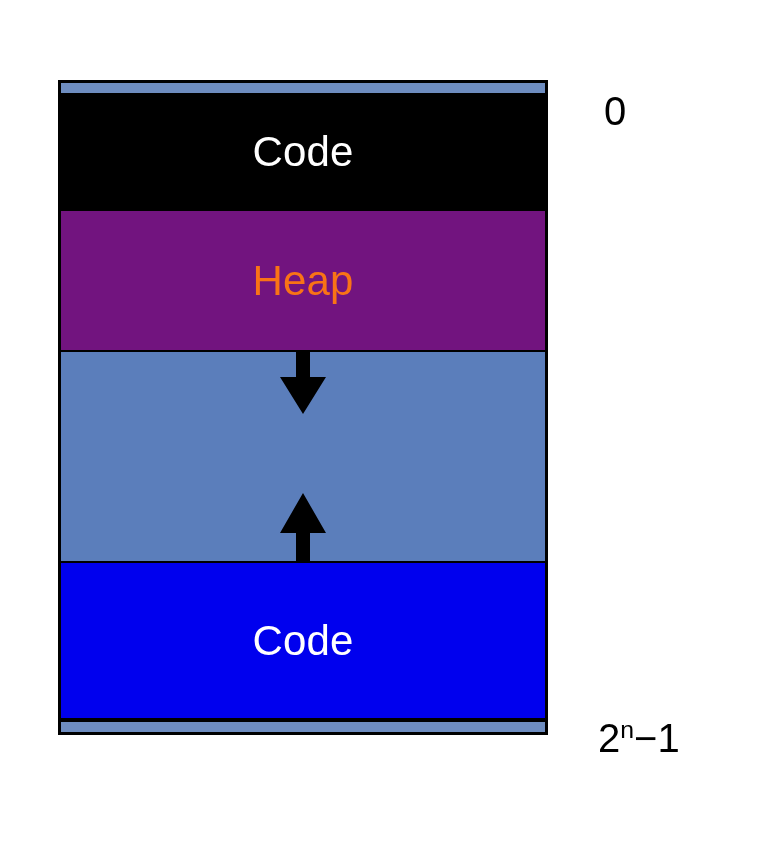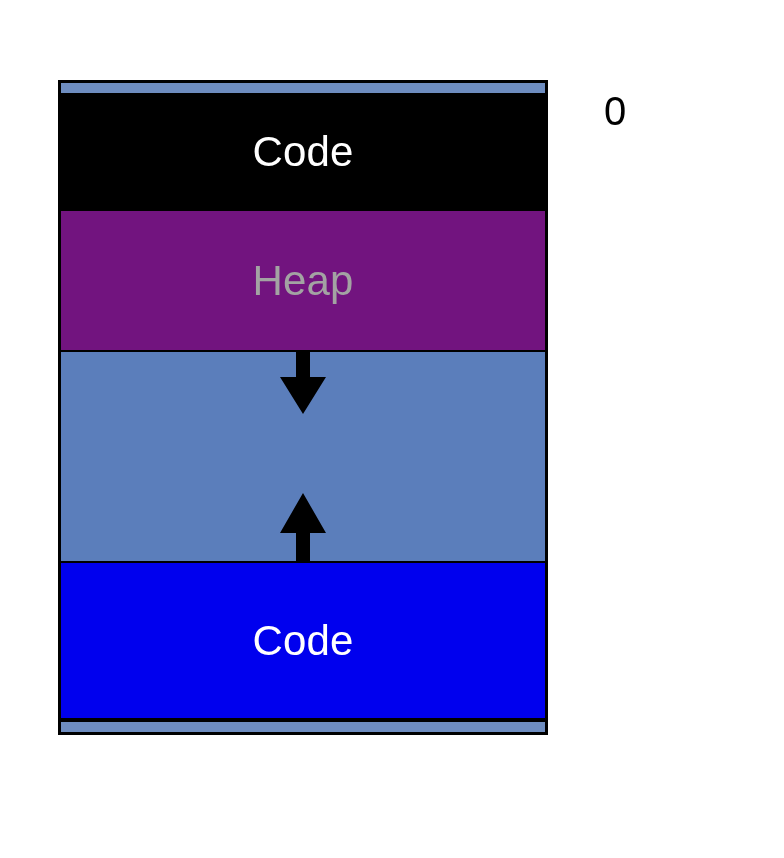--- a/index.html
+++ b/index.html
@@ -72,21 +72,21 @@
   .seg-code {
     flex: 0 0 116px;
     background: #000000;
   }
   .seg-code .segment-label { color: #ffffff; }
 
   .seg-heap {
     flex: 0 0 141px;
     background: #72147f;
   }
-  .seg-heap .segment-label { color: #a3a3a3; }
+  .seg-heap .segment-label { color: #f97316; }
 
   .seg-free {
     flex: 1 1 auto;
     background: #5b7ebb;
   }
 
   .seg-stack {
     flex: 0 0 157px;
     background: #0000ee;
     border-bottom: 2px solid #000000;
@@ -159,14 +159,17 @@
     </div>
 
     <div class="edge-strip bottom"></div>
 
   </div>
 
   <div class="addr-label addr-top">
     <span>0</span>
   </div>
 
+  <div class="addr-label addr-bottom">
+    <span>2</span><sup>n</sup><span>−1</span>
+  </div>
 
 </div>
 
 </body></html>

